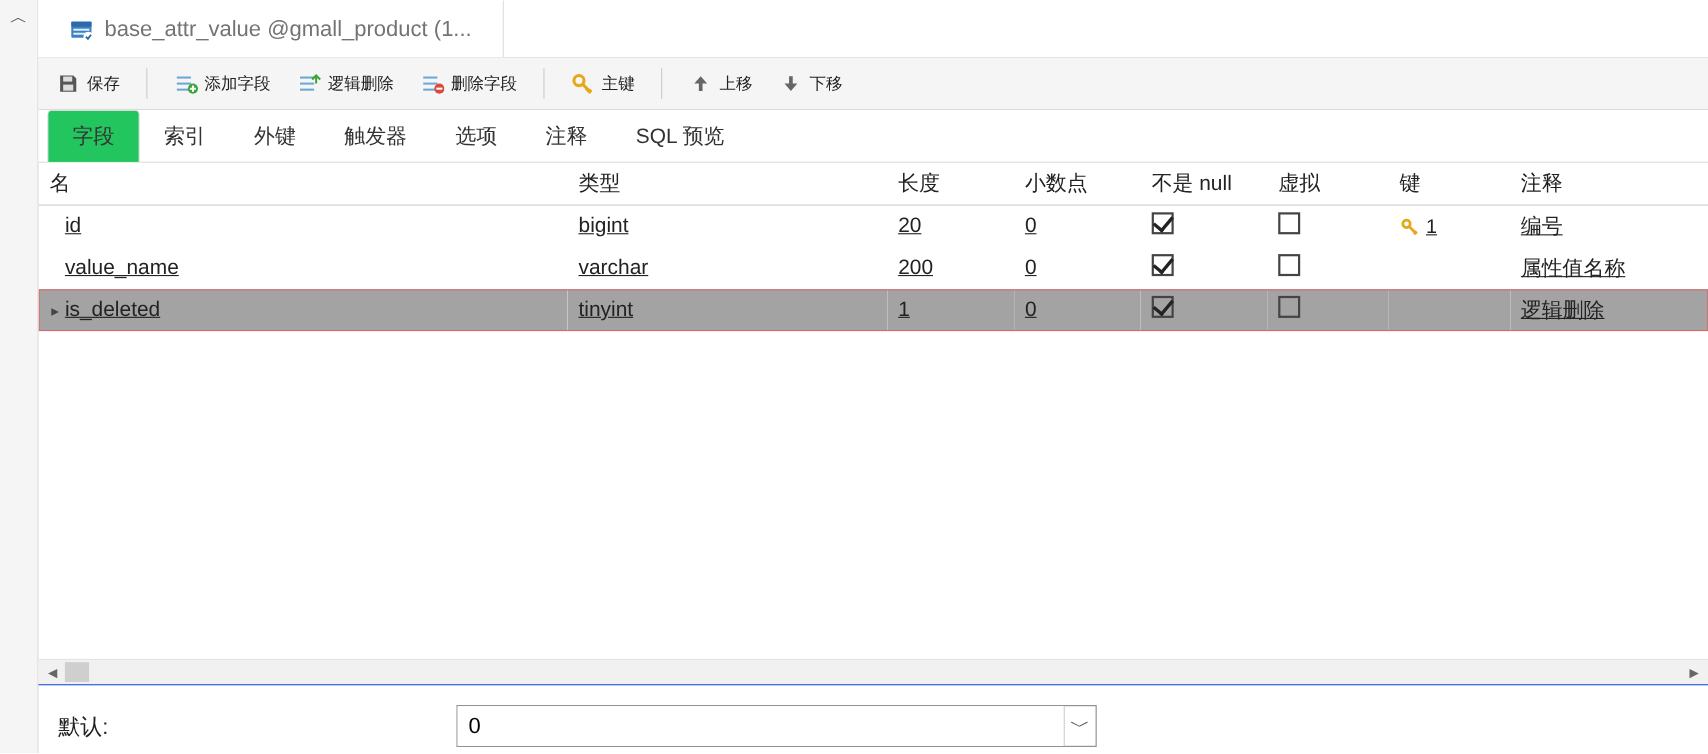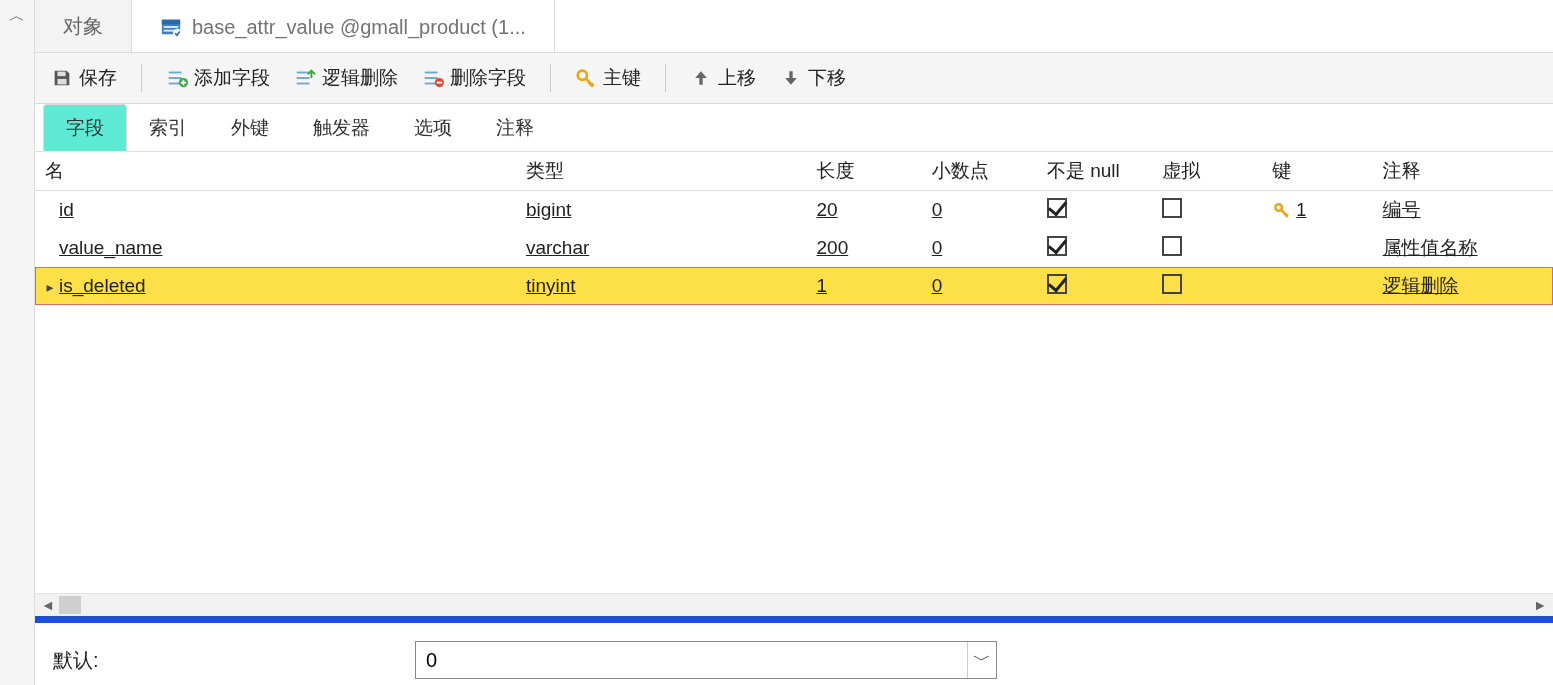--- a/index.html
+++ b/index.html
@@ -7,70 +7,67 @@
   .gutter{width:34px;background:#f5f5f5;border-right:1px solid #dcdcdc;display:flex;align-items:flex-start;justify-content:center;}
   .gutter .chev{margin-top:6px;color:#555;font-size:16px;}
   .main{flex:1;display:flex;flex-direction:column;min-width:0;}
   
   .tabstrip{height:52px;display:flex;align-items:stretch;border-bottom:1px solid #dcdcdc;background:#fff;}
   .tab{display:flex;align-items:center;padding:0 28px;font-size:20px;color:#737373;border-right:1px solid #dcdcdc;}
   .tab.inactive{background:#f3f3f3;color:#666;}
   .tab.active{background:#fff;font-weight:500;border-top:3px solid #fff;margin-top:-1px;}
   .tab .ticon{margin-right:10px;display:inline-flex;}
   
-  .toolbar{display:flex;align-items:center;gap:12px;padding:8px 10px;background:#f5f5f5;border-bottom:1px solid #dcdcdc;font-size:19px;}
+  .toolbar{display:flex;align-items:center;gap:12px;padding:8px 10px;background:#f5f5f5;border-bottom:1px solid #dcdcdc;font-size:15px;}
   .tbtn{display:inline-flex;align-items:center;gap:6px;padding:4px 6px;cursor:default;}
   .tbtn .ico{display:inline-flex;width:22px;height:22px;align-items:center;justify-content:center;}
   .sep{width:1px;height:28px;background:#ccc;margin:0 6px;}
   
   .subtabs{display:flex;align-items:flex-end;padding:0 8px;background:#fff;border-bottom:1px solid #dcdcdc;font-size:19px;}
   .subtab{padding:10px 22px;color:#333;}
-  .subtab.active{border:1px solid #dcdcdc;border-bottom:1px solid #fff;margin-bottom:-1px;background:#5eead4;border-radius:4px 4px 0 0;}
+  .subtab.active{border:1px solid #dcdcdc;border-bottom:1px solid #fff;margin-bottom:-1px;background:#22c55e;border-radius:4px 4px 0 0;}
   
   .grid{flex:1;overflow:hidden;position:relative;}
   table.fields{width:100%;border-collapse:collapse;table-layout:fixed;}
   table.fields th,table.fields td{padding:6px 10px;font-size:19px;text-align:left;white-space:nowrap;overflow:hidden;text-overflow:ellipsis;}
   table.fields thead th{font-weight:400;border-bottom:1px solid #dcdcdc;}
   table.fields tbody tr{height:38px;text-decoration:underline;}
   table.fields tbody td{border-bottom:0;}
-  tr.selected{outline:1px solid #d46a6a;outline-offset:-1px;background:#fde047;}
+  tr.selected{outline:1px solid #d46a6a;outline-offset:-1px;background:#a3a3a3;}
   .rowmarker{display:inline-block;width:10px;text-align:center;color:#444;font-size:14px;margin-right:4px;}
   .cbx{display:inline-block;width:20px;height:20px;border:2px solid #444;box-sizing:border-box;position:relative;}
   .cbx.checked::after{content:"";position:absolute;left:3px;top:-2px;width:8px;height:14px;border:solid #222;border-width:0 3px 3px 0;transform:rotate(40deg);}
   .center{text-align:left;}
   .keycell{display:flex;align-items:center;gap:4px;}
   .keycell .kn{font-size:18px;}
   
   .hscroll{height:22px;background:#f1f1f1;border-top:1px solid #e4e4e4;display:flex;align-items:center;justify-content:space-between;padding:0 6px;}
   .hscroll .arrow{color:#666;font-size:14px;}
   .hscroll .thumb{flex:0 0 22px;height:18px;background:#cfcfcf;margin-left:4px;}
   .hscroll .track{flex:1;height:18px;margin:0 4px;background:#f1f1f1;}
   
-  .bottomform{padding:18px 18px 6px 18px;display:flex;flex-direction:column;gap:16px;border-top:7px solid #1d4ed8;}
+  .bottomform{padding:18px 18px 6px 18px;display:flex;flex-direction:column;gap:16px;border-top:1px solid #1d4ed8;}
   .formrow{display:flex;align-items:center;gap:22px;}
   .formrow label{font-size:20px;min-width:340px;}
   .combo{display:flex;align-items:center;border:1px solid #888;height:36px;width:580px;}
   .combo input{flex:1;border:none;outline:none;font-size:20px;padding:0 10px;height:100%;}
   .combo .dd{width:28px;text-align:center;color:#555;border-left:1px solid #ccc;height:100%;display:flex;align-items:center;justify-content:center;}
   
   svg{display:block;}
 </style>
 </head>
 <body>
 
 <div class="app">
   <div class="gutter">
     <span class="chev">︿</span>
   </div>
   <div class="main">
 
     <div class="tabstrip">
-      <div class="tab inactive">
-        <span>对象</span>
-      </div>
       <div class="tab active">
         <span class="ticon">
           <svg width="22" height="22" viewBox="0 0 24 24">
               <rect x="2" y="4" width="20" height="16" rx="1" fill="#3a82c4"></rect>
               <rect x="2" y="4" width="20" height="5" fill="#2a6aa8"></rect>
               <rect x="4" y="11" width="16" height="2" fill="#fff" opacity="0.85"></rect>
               <rect x="4" y="15" width="16" height="2" fill="#fff" opacity="0.85"></rect>
               <circle cx="19" cy="19" r="5" fill="#fff"></circle>
               <path d="M16.5 19l2 2 3-4" stroke="#2a6aa8" stroke-width="1.8" fill="none"></path>
             </svg>
@@ -155,20 +152,21 @@
       </div>
     </div>
 
     <div class="subtabs">
       <div class="subtab active"><span>字段</span></div>
       <div class="subtab"><span>索引</span></div>
       <div class="subtab"><span>外键</span></div>
       <div class="subtab"><span>触发器</span></div>
       <div class="subtab"><span>选项</span></div>
       <div class="subtab"><span>注释</span></div>
+      <div class="subtab"><span>SQL 预览</span></div>
     </div>
 
     <div class="grid">
       <table class="fields">
         <colgroup>
           <col id="col-name" style="width: 480px;">
             <col id="col-type" style="width: 290px;">
             <col id="col-length" style="width: 115px;">
             <col id="col-decimals" style="width: 115px;">
             <col id="col-notnull" style="width: 115px;">

